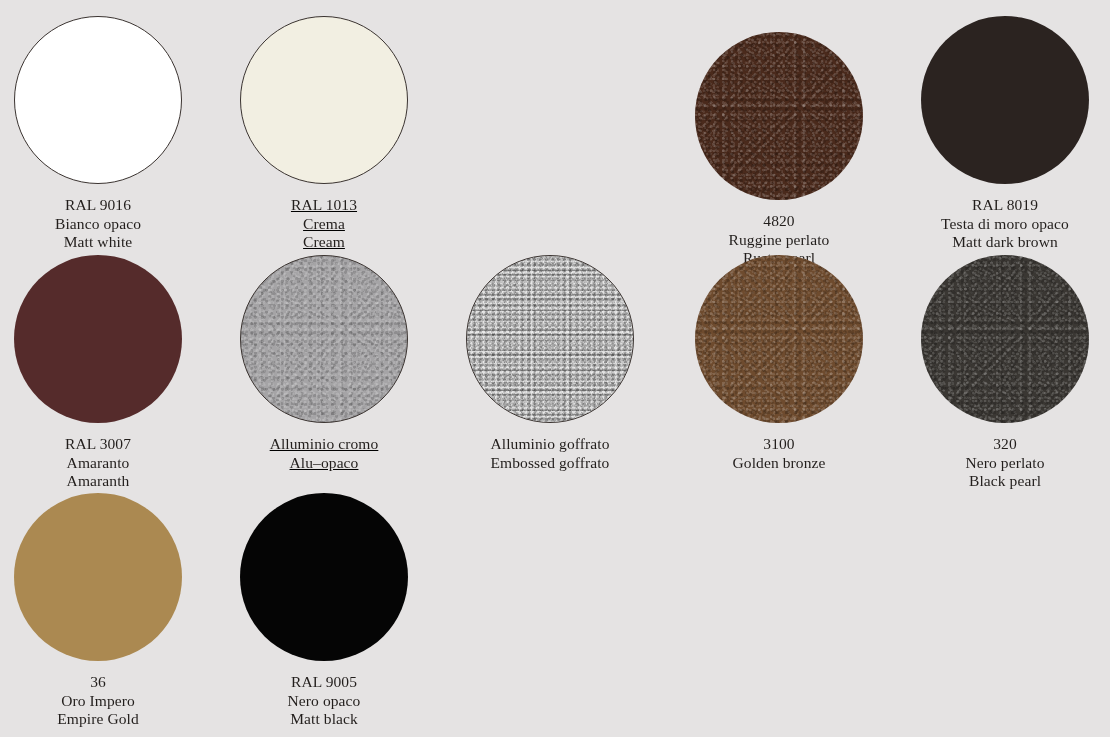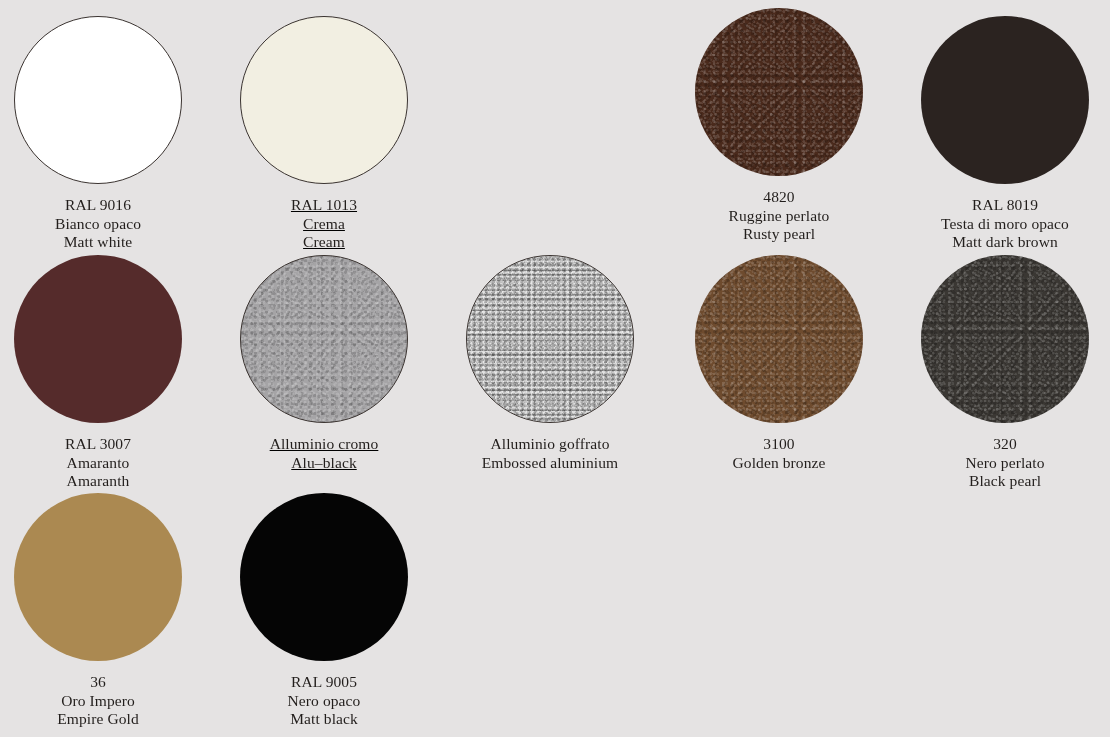--- a/index.html
+++ b/index.html
@@ -119,21 +119,21 @@
     <div class="swatch-cell" style="left: 211px; top: 16px; text-decoration: underline;">
       <div class="swatch-disc-wrap">
         <div class="swatch-disc outlined" title="Cream" style="background: rgb(242, 239, 226);"></div>
       </div>
       <div class="swatch-labels">
         <span class="label-line">RAL 1013</span>
         <span class="label-line">Crema</span>
         <span class="label-line">Cream</span>
       </div>
     </div>
-    <div class="swatch-cell" style="left: 666px; top: 8px;">
+    <div class="swatch-cell" style="left: 666px; top: 32px;">
       <div class="swatch-disc-wrap">
         <div class="swatch-disc metallic" title="Rusty pearl" style="background: rgb(74, 42, 28);"></div>
       </div>
       <div class="swatch-labels">
         <span class="label-line">4820</span>
         <span class="label-line">Ruggine perlato</span>
         <span class="label-line">Rusty pearl</span>
       </div>
     </div>
     <div class="swatch-cell" style="left: 892px; top: 16px;">
@@ -155,30 +155,30 @@
         <span class="label-line">Amaranto</span>
         <span class="label-line">Amaranth</span>
       </div>
     </div>
     <div class="swatch-cell" style="left: 211px; top: 255px; text-decoration: underline;">
       <div class="swatch-disc-wrap">
         <div class="swatch-disc outlined metallic" title="Alu–chrome" style="background: rgb(165, 164, 166);"></div>
       </div>
       <div class="swatch-labels">
         <span class="label-line">Alluminio cromo</span>
-        <span class="label-line">Alu–black</span>
+        <span class="label-line">Alu–opaco</span>
       </div>
     </div>
     <div class="swatch-cell" style="left: 437px; top: 255px; text-align: center;">
       <div class="swatch-disc-wrap">
         <div class="swatch-disc outlined metallic embossed" title="Embossed aluminium" style="background: rgb(211, 211, 211);"></div>
       </div>
       <div class="swatch-labels">
         <span class="label-line">Alluminio goffrato</span>
-        <span class="label-line">Embossed aluminium</span>
+        <span class="label-line">Embossed goffrato</span>
       </div>
     </div>
     <div class="swatch-cell" style="left: 666px; top: 255px;">
       <div class="swatch-disc-wrap">
         <div class="swatch-disc metallic" title="Golden bronze" style="background: rgb(110, 75, 46);"></div>
       </div>
       <div class="swatch-labels">
         <span class="label-line">3100</span>
         <span class="label-line">Golden bronze</span>
       </div>

